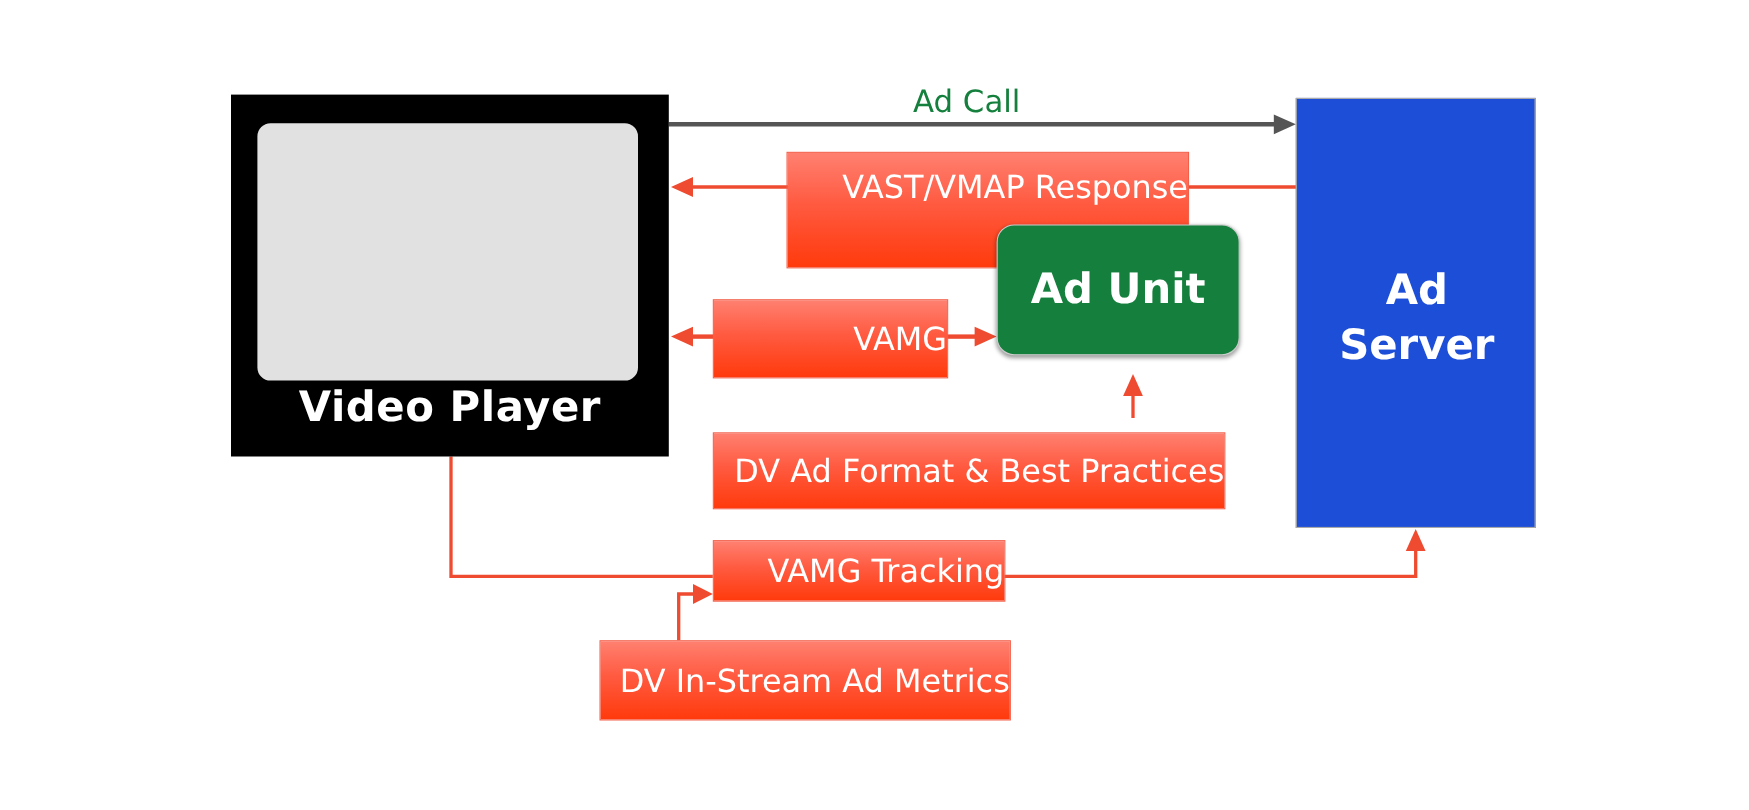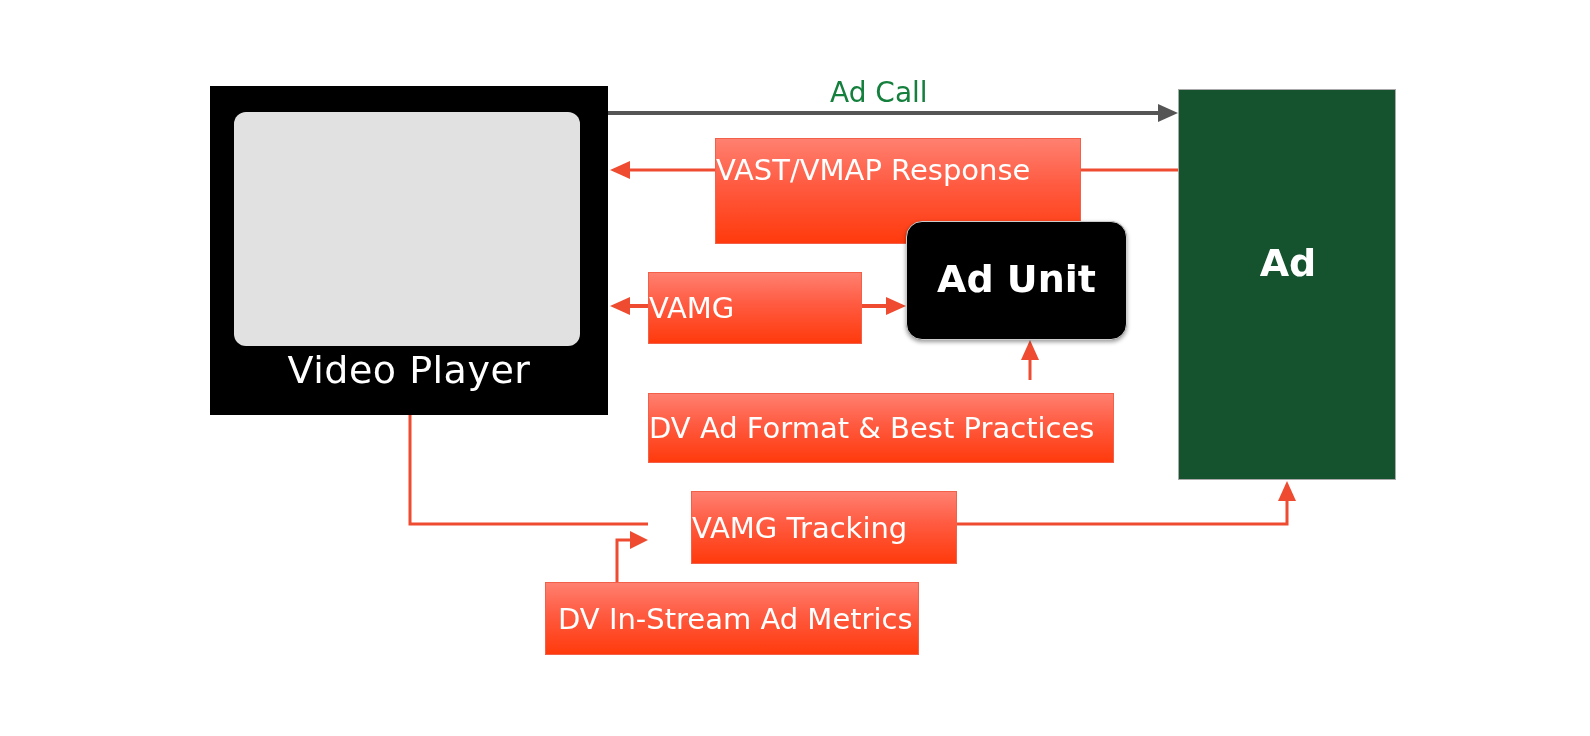--- a/index.html
+++ b/index.html
@@ -4,32 +4,32 @@
 <style>
   html, body { margin: 0; padding: 0; background: #ffffff; }
   body { width: 1590px; height: 736px; position: relative; overflow: hidden;
          font-family: "DejaVu Sans", sans-serif; }
   .abs { position: absolute; box-sizing: border-box; }
   svg.wires { position: absolute; left: 0; top: 0; width: 1590px; height: 736px; }
 
   .player { left: 210px; top: 86px; width: 398px; height: 329px; background: #000; }
   .screen { left: 24px; top: 26px; width: 346px; height: 234px; background: #e1e1e1; border-radius: 12px; }
   .player-label { left: 0; top: 262px; width: 398px; text-align: center; color: #fff;
-                  font-weight: normal; font-size: 38px; letter-spacing: 0.5px; }
+                  font-weight: bold; font-size: 38px; letter-spacing: 0.5px; }
 
-  .server { left: 1178px; top: 89px; width: 218px; height: 391px; background: #14532d; border: 1px solid #a9a9a9; }
+  .server { left: 1178px; top: 89px; width: 218px; height: 391px; background: #1d4ed8; border: 1px solid #a9a9a9; }
   .server-label { left: 0; top: 148px; width: 218px; text-align: center; color: #fff;
                   font-weight: bold; font-size: 38px; line-height: 50px; }
 
-  .unit { left: 906px; top: 221px; width: 221px; height: 119px; background: #000000; border-radius: 16px;
+  .unit { left: 906px; top: 204px; width: 221px; height: 119px; background: #15803d; border-radius: 16px;
           box-shadow: 0 2px 4px rgba(0,0,0,0.4); border: 1px solid #ccc; text-decoration: underline; }
   .unit-label { left: 0; top: 35px; width: 100%; text-align: center; color: #fff; font-weight: bold; font-size: 38px; }
 
   .rbox { background: linear-gradient(to bottom, #ff8070 0%, #ff5a40 45%, #ff3a0c 100%);
-          color: #fff; display: flex; align-items: center; justify-content: flex-start;
+          color: #fff; display: flex; align-items: center; justify-content: flex-end;
           font-size: 29px; border: 1px solid #f3604a; }
 
   .adcall-label { left: 830px; top: 76px; font-size: 28px; color: #15803d; }
 </style>
 </head>
 <body>
 
 <svg class="wires" xmlns="http://www.w3.org/2000/svg">
   <defs>
     <marker id="ag" markerWidth="10" markerHeight="10" refX="8" refY="5" orient="auto" markerUnits="userSpaceOnUse" viewBox="0 0 10 10">
@@ -62,38 +62,39 @@
 <div class="abs adcall-label">Ad Call</div>
 
 <div class="abs player">
   <div class="abs screen"></div>
   <div class="abs player-label">Video Player</div>
 </div>
 
 <div class="abs server">
   <div class="abs server-label">
     <div>Ad</div>
+    <div>Server</div>
   </div>
 </div>
 
 <div class="abs rbox" style="left:715px; top:138px; width:366px; height:106px; align-items:flex-start; padding-top:14px;">
   <span>VAST/VMAP Response</span>
 </div>
 
 <div class="abs unit">
   <div class="abs unit-label">Ad Unit</div>
 </div>
 
 <div class="abs rbox" style="left:648px; top:272px; width:214px; height:72px;">
   <span>VAMG</span>
 </div>
 
 <div class="abs rbox" style="left:648px; top:379px; width:466px; height:70px;margin-top:14px;">
   <span>DV Ad Format &amp; Best Practices</span>
 </div>
 
-<div class="abs rbox" style="left:648px; top:491px; width:266px; height:73px;margin-left:43px;">
+<div class="abs rbox" style="left:648px; top:491px; width:266px; height:56px;">
   <span>VAMG Tracking</span>
 </div>
 
 <div class="abs rbox" style="left:545px; top:582px; width:374px; height:73px;padding-left:12px;">
   <span>DV In-Stream Ad Metrics</span>
 </div>
 
 </body></html>

